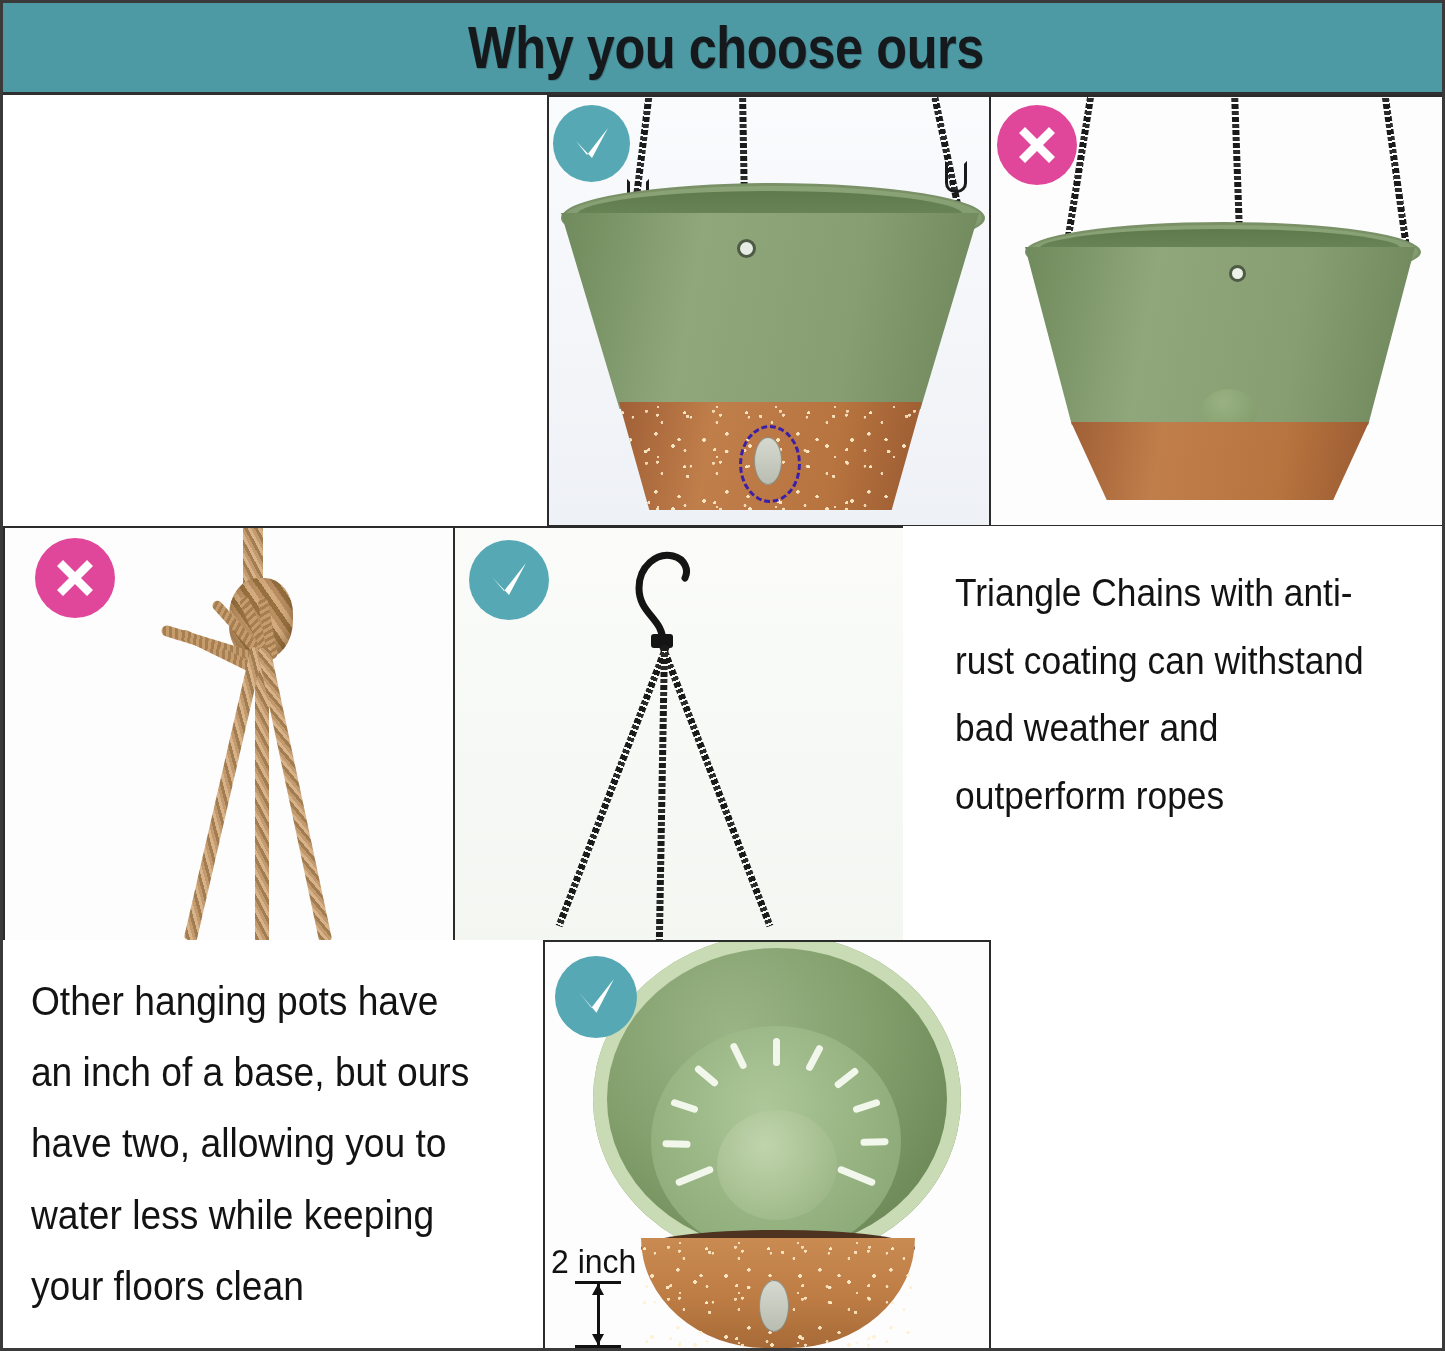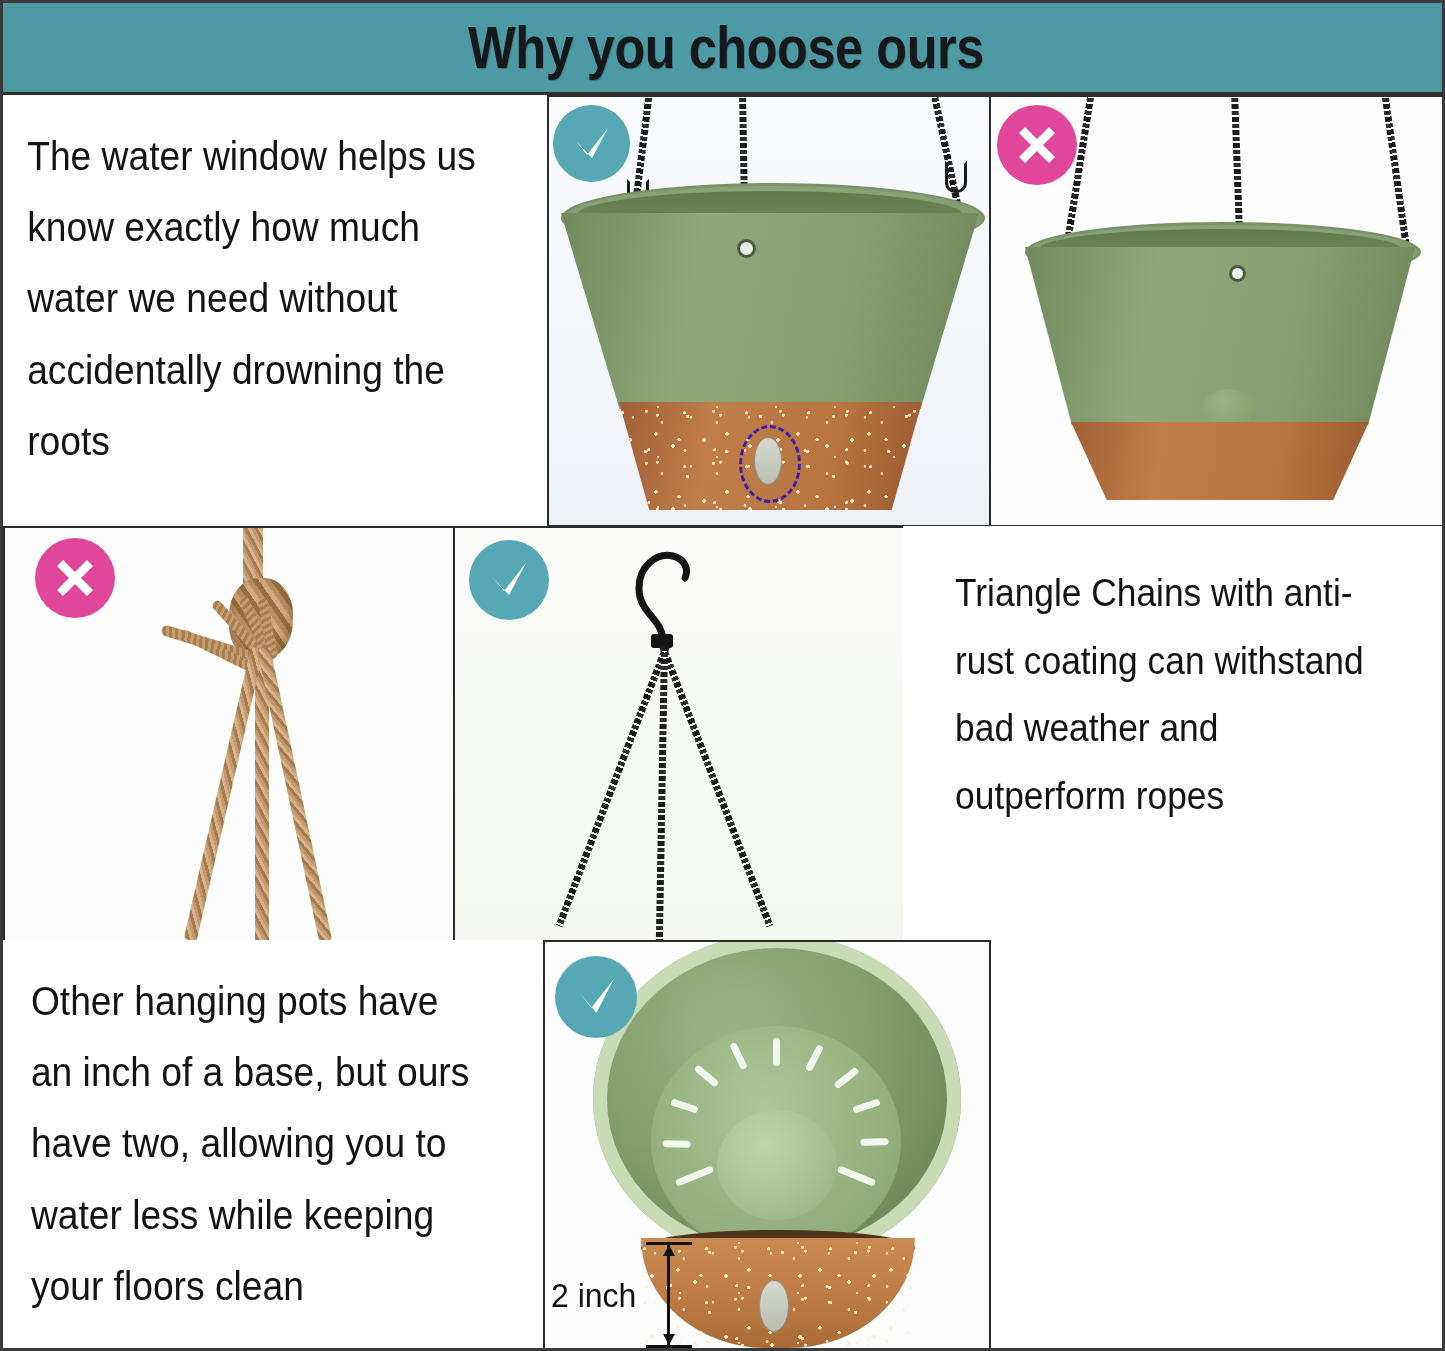--- a/index.html
+++ b/index.html
@@ -301,23 +301,20 @@
 </style>
 </head>
 <body>
 
 <div class="infographic">
 
   <div class="header-bar">
     <div class="header-title">Why you choose ours</div>
   </div>
 
-  <div class="cell plain" id="cell-r1-text">
-    <div class="copy">The water window helps us know exactly how much water we need without accidentally drowning the roots</div>
-  </div>
 
   <div class="cell" id="cell-r1-ours">
     <div class="scene cool"></div>
 
     <div class="chain" style="left:97px;  top:-6px;  width:7px; height:168px; transform:rotate(7deg);"></div>
     <div class="chain" style="left:190px; top:-6px;  width:7px; height:178px; transform:rotate(-1deg);"></div>
     <div class="chain" style="left:381px; top:-6px;  width:7px; height:128px; transform:rotate(-12deg);"></div>
     <div class="hook" style="left:78px;  top:82px;"></div>
     <div class="hook" style="left:396px; top:64px;"></div>
 
@@ -435,21 +432,21 @@
     <div class="slot" style="left:128px; top:188px; width:7px;  height:28px; transform:rotate(-88deg);"></div>
     <div class="slot" style="left:146px; top:214px; width:7px;  height:40px; transform:rotate(-112deg); border-radius:8px;"></div>
     <div class="slot" style="left:308px; top:214px; width:7px;  height:40px; transform:rotate(112deg);  border-radius:8px;"></div>
 
     <div class="reservoir-top" style="left:96px;  top:288px; width:274px; height:36px;"></div>
     <div class="reservoir" style="left:96px; top:296px; width:274px; height:110px;">
       <div class="speckle"></div>
     </div>
     <div class="water-window" style="left:214px; top:338px; width:28px; height:50px;"></div>
 
-    <div class="dim" style="left:6px; top:300px; height:106px;">
+    <div class="dim" style="left:6px; top:300px; height:106px;flex-direction:column;">
       <div class="dim-label">2 inch</div>
       <div class="dim-arrow" style="width:46px; height:106px;">
         <div class="shaft"></div>
         <div class="cap top"></div>
         <div class="cap bot"></div>
         <div class="head up"></div>
         <div class="head down"></div>
       </div>
     </div>
 

